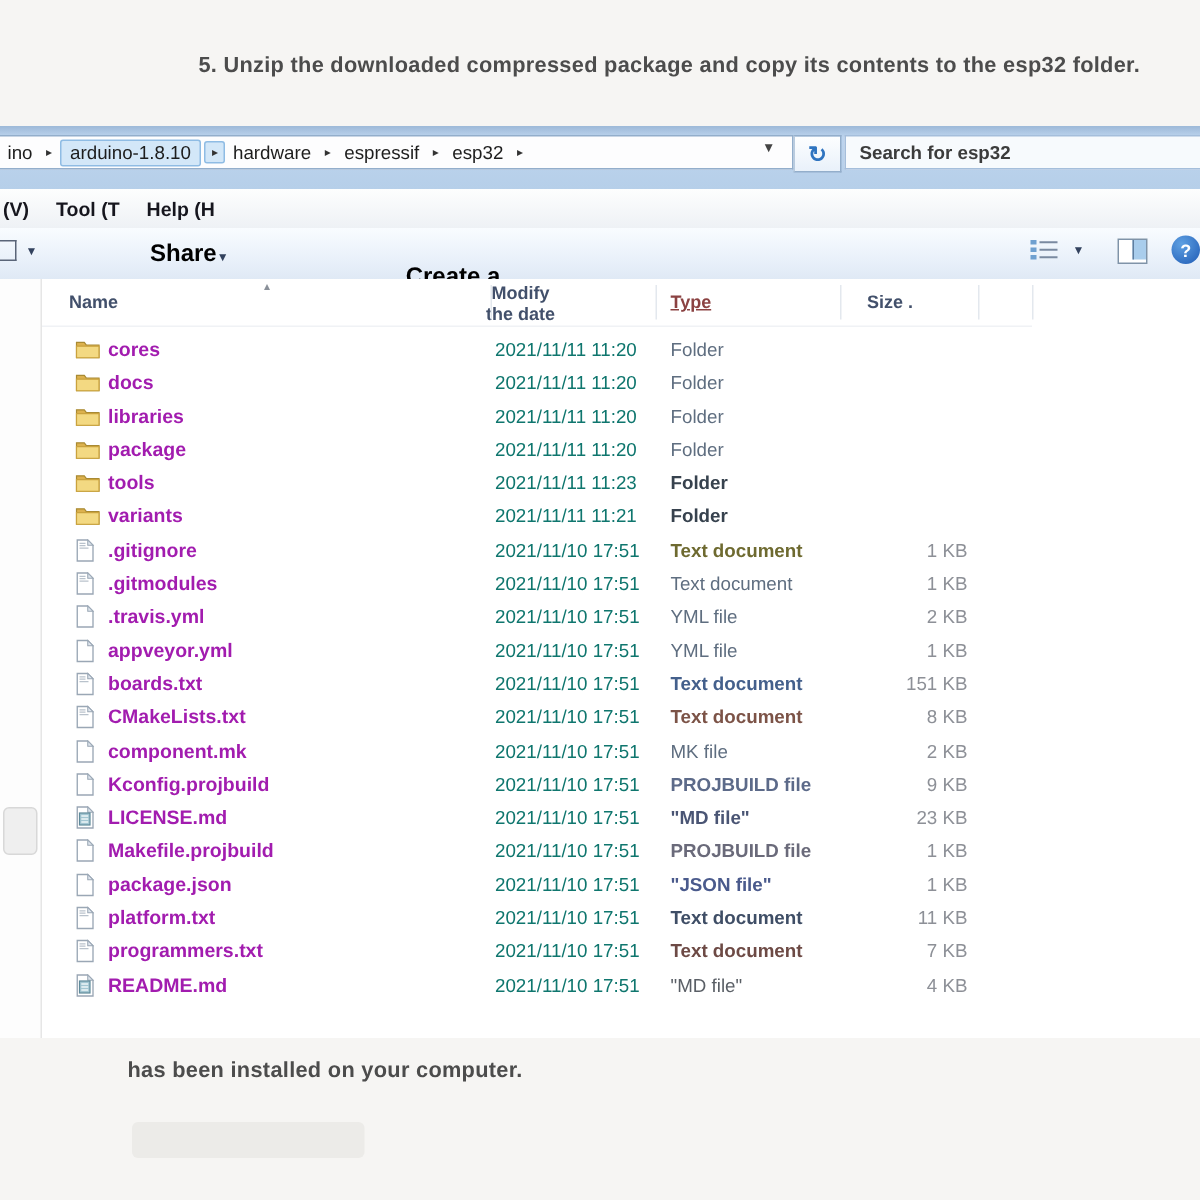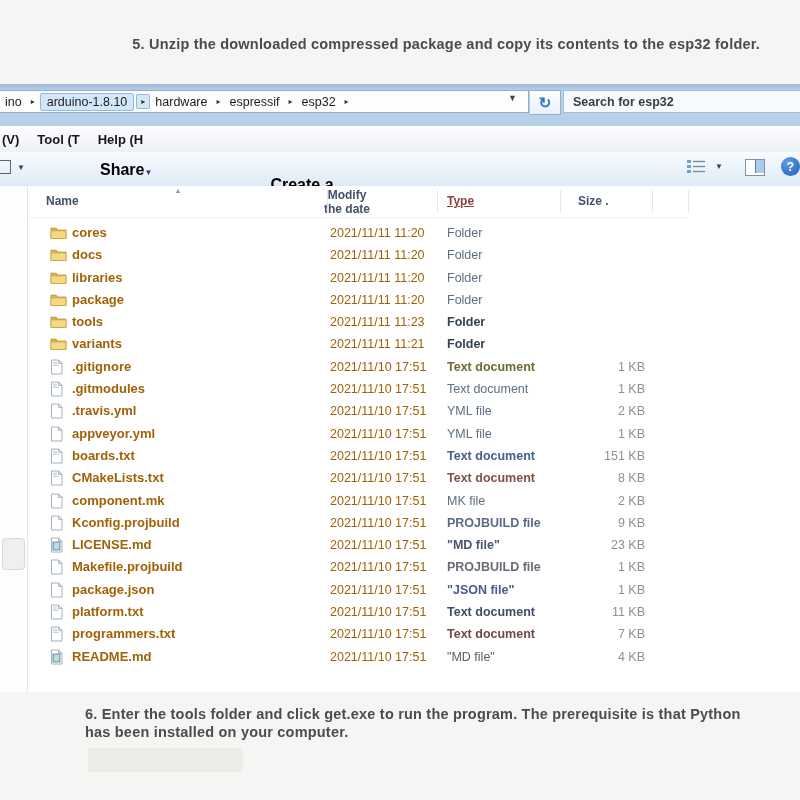--- a/index.html
+++ b/index.html
@@ -58,22 +58,22 @@
   .hdr-mod{left:302px;top:188px;width:90px;text-align:center;line-height:14px;}
   .hdr-type{left:447px;top:194px;color:#8b4242;text-decoration:underline;}
   .hdr-size{left:578px;top:194px;}
   .hsep{width:1px;top:190px;height:23px;background:#e3e8ee;}
   .hdr-underline{left:28px;top:217px;width:660px;height:1px;background:#f0f2f5;}
 
   #rows{position:absolute;left:0;top:222px;width:800px;}
   .row{position:relative;height:22.3px;}
   .row .icn{position:absolute;left:50px;top:3px;width:17px;height:16px;}
   .row .icn svg{display:block;}
-  .row .nm{position:absolute;left:72px;top:3px;font-size:13px;font-weight:bold;color:#a16207;}
-  .row .dt{position:absolute;left:330px;top:4px;font-size:12.5px;color:#a16207;}
+  .row .nm{position:absolute;left:72px;top:3px;font-size:13px;font-weight:bold;color:#a21caf;}
+  .row .dt{position:absolute;left:330px;top:4px;font-size:12.5px;color:#0f766e;}
   .row .tp{position:absolute;left:447px;top:4px;font-size:12.5px;}
   .row .sz{position:absolute;left:563px;top:4px;width:82px;text-align:right;font-size:12.5px;color:#8d9097;}
 </style>
 </head>
 <body>
 
 <div class="page">
 
   <div class="abs instr instr-top">5. Unzip the downloaded compressed package and copy its contents to the esp32 folder.</div>
 
@@ -401,18 +401,17 @@
           </svg>
         </span>
         <span class="nm">README.md</span>
         <span class="dt">2021/11/10 17:51</span>
         <span class="tp" style="color: rgb(90, 95, 102);">"MD file"</span>
         <span class="sz">4 KB</span>
       </div>
     </div>
 
   <div class="abs instr instr-bottom">
-    <div>6. Enter the tools folder and click get.exe to run the program. The prerequisite is that Python</div>
     <div>has been installed on your computer.</div>
   </div>
   <div class="abs ghost"></div>
 
 </div>
 
 </body></html>

